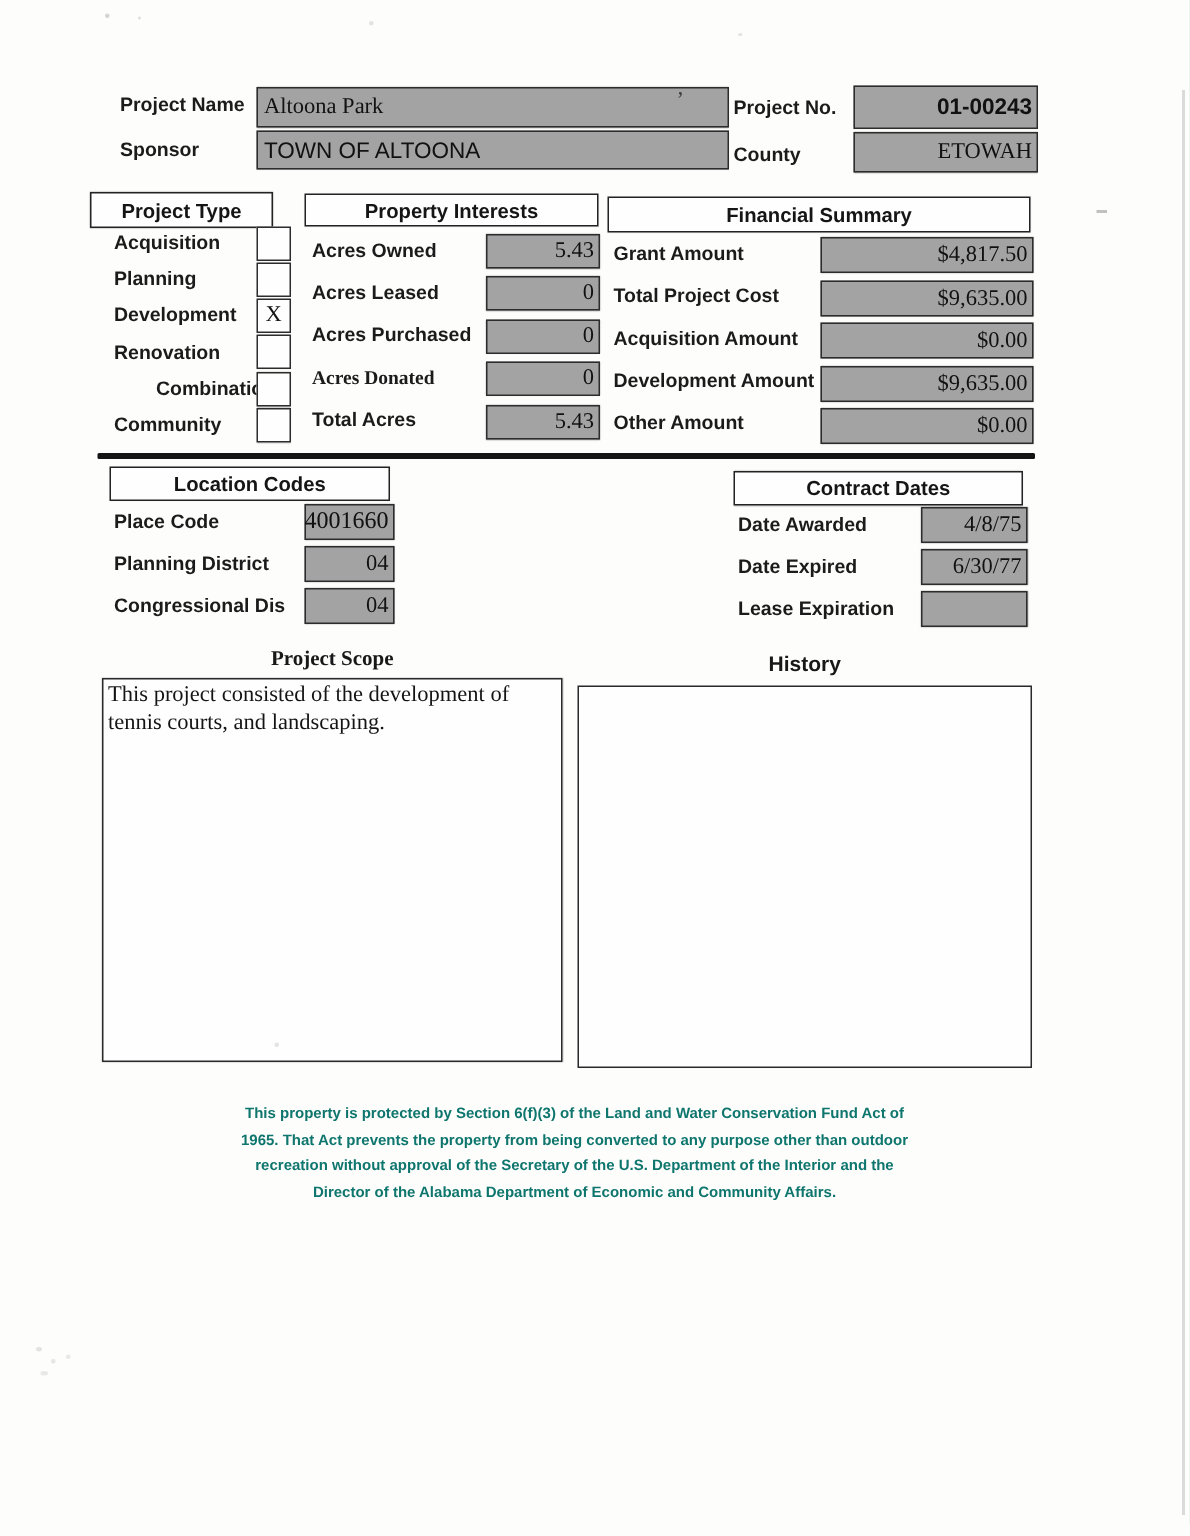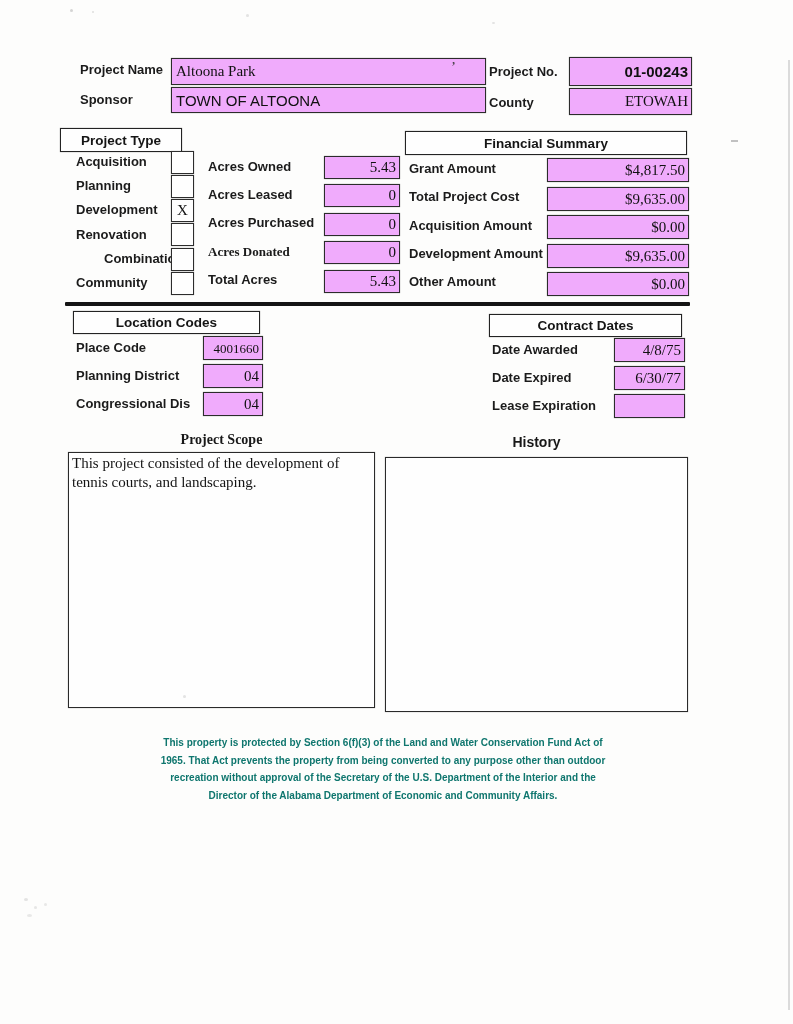--- a/index.html
+++ b/index.html
@@ -6,21 +6,21 @@
   .page{
     position:relative;width:793px;height:1024px;margin:0 auto;
     background:#fdfdfc;overflow:hidden;
     font-family:"Liberation Sans",sans-serif;color:#161616;
   }
   .lbl{
     position:absolute;font-family:"Liberation Sans",sans-serif;
     font-weight:bold;font-size:13px;color:#1b1b1b;white-space:nowrap;
   }
   .box{
-    position:absolute;border:1.6px solid #2c2c2c;background:#f0abfc;
+    position:absolute;border:1.6px solid #2c2c2c;background:#a3a3a3;
     box-shadow:0 0 1px rgba(0,0,0,.45);
   }
   .val-serif{
     font-family:"Liberation Serif",serif;font-size:15px;color:#111;
     line-height:1;display:flex;align-items:center;
   }
   .val-sans{
     font-family:"Liberation Sans",sans-serif;font-size:15px;color:#111;
     line-height:1;display:flex;align-items:center;
   }
@@ -96,20 +96,21 @@
 
   <div class="lbl" style="left:76px;top:227px;">Renovation</div>
   <div class="chk" style="left:171px;top:223px;"></div>
 
   <div class="lbl" style="left:76px;top:251px;margin-left:28px;">Combination</div>
   <div class="chk" style="left:171px;top:248px;"></div>
 
   <div class="lbl" style="left:76px;top:275px;">Community</div>
   <div class="chk" style="left:171px;top:272px;"></div>
 
+  <div class="sec-hdr" style="left:203px;top:129px;width:194px;height:20px;">Property Interests</div>
 
   <div class="lbl" style="left:208px;top:159px;">Acres Owned</div>
   <div class="box val-serif right" style="left:324px;top:156px;width:71px;height:21px;">
     <span>5.43</span>
   </div>
 
   <div class="lbl" style="left:208px;top:187px;">Acres Leased</div>
   <div class="box val-serif right" style="left:324px;top:184px;width:71px;height:21px;">
     <span>0</span>
   </div>
@@ -154,21 +155,21 @@
   <div class="lbl" style="left:409px;top:274px;">Other Amount</div>
   <div class="box val-serif right" style="left:547px;top:272px;width:137px;height:22px;">
     <span>$0.00</span>
   </div>
 
   <div class="divider"></div>
 
   <div class="sec-hdr" style="left:73px;top:311px;width:185px;height:21px;">Location Codes</div>
 
   <div class="lbl" style="left:76px;top:340px;">Place Code</div>
-  <div class="box val-serif right" style="left:203px;top:336px;width:55px;height:22px;font-size:13px;">
+  <div class="box val-serif right" style="left:203px;top:336px;width:55px;height:22px;font-size:16px;">
     <span>4001660</span>
   </div>
 
   <div class="lbl" style="left:76px;top:368px;">Planning District</div>
   <div class="box val-serif right" style="left:203px;top:364px;width:55px;height:22px;">
     <span>04</span>
   </div>
 
   <div class="lbl" style="left:76px;top:396px;">Congressional Dis</div>
   <div class="box val-serif right" style="left:203px;top:392px;width:55px;height:22px;">

